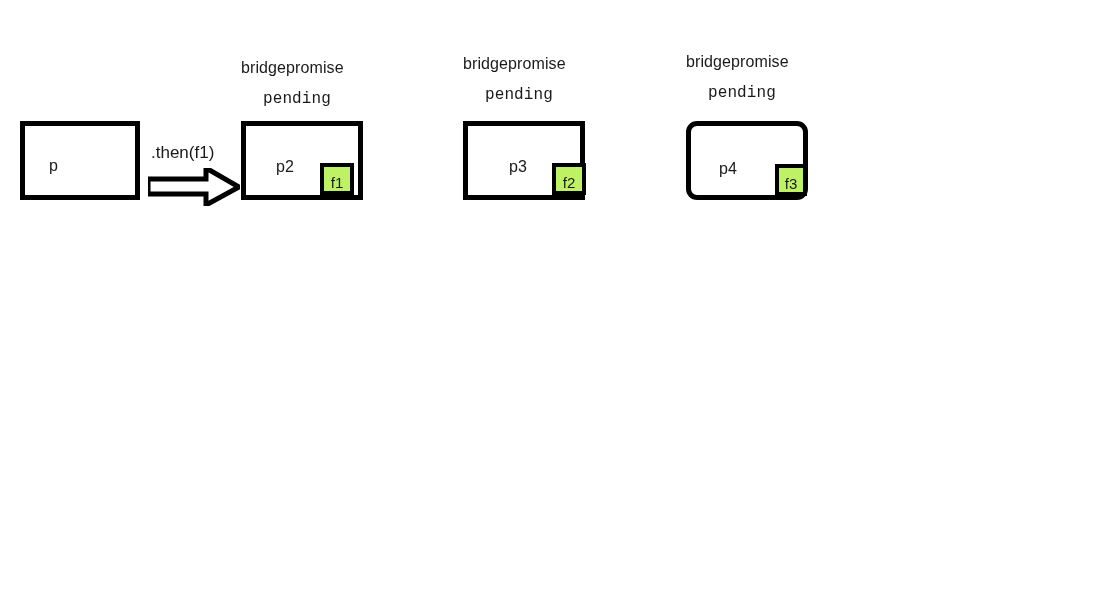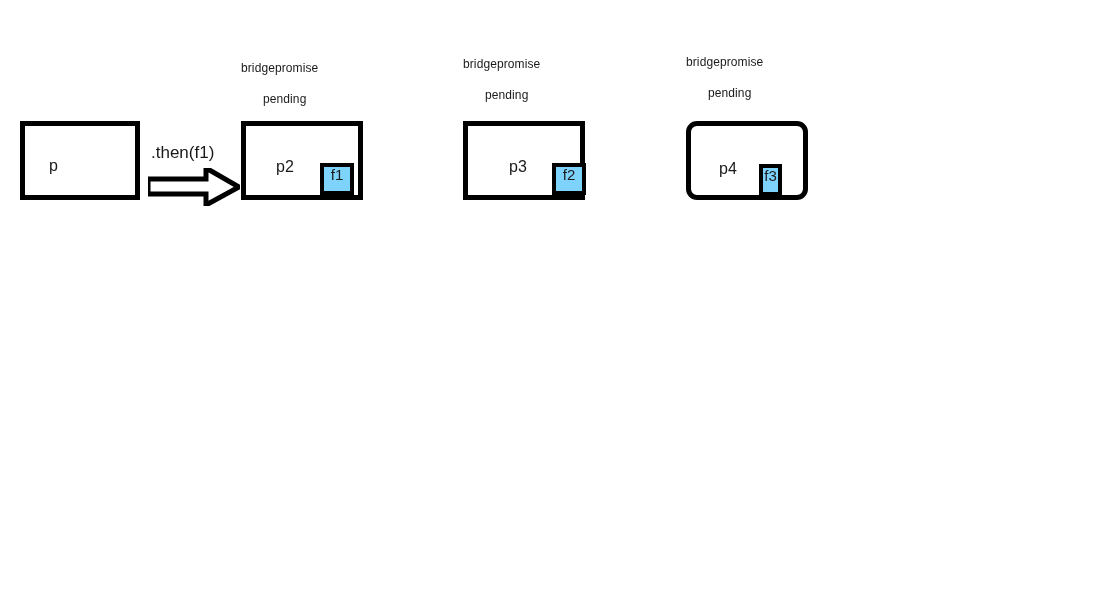--- a/index.html
+++ b/index.html
@@ -25,27 +25,27 @@
   }
 
   
   .node-group {
     position: absolute;
   }
 
   .node-caption {
     position: absolute;
     white-space: nowrap;
-    font-size: 12px;
+    font-size: 16px;
     line-height: 18px;
     color: #1a1a1a;
     letter-spacing: 0.1px;
   }
   .caption-title { left: 0; top: 0; }
-  .caption-state { left: 22px; top: 31px; }
+  .caption-state { left: 22px; top: 31px; font-family: Liberation Mono, monospace; }
 
   .promise-box {
     position: absolute;
     box-sizing: border-box;
     border: 5px solid #000000;
     background: #ffffff;
   }
 
   .promise-label {
     position: absolute;
@@ -53,23 +53,23 @@
     line-height: 18px;
     color: #1a1a1a;
     white-space: nowrap;
   }
 
   
   .handler-box {
     position: absolute;
     box-sizing: border-box;
     border: 4px solid #000000;
-    background: #7dd3fc;
+    background: #bef264;
     display: flex;
-    align-items: flex-start;
+    align-items: flex-end;
     justify-content: center;
   }
   .handler-label {
     font-size: 15px;
     line-height: 16px;
     color: #1a1a1a;
     white-space: nowrap;
   }
 
   
@@ -134,19 +134,19 @@
     </div>
   </div>
 
 
   <div class="node-group" style="left:686px; top:53px; width:122px; height:147px;">
     <div class="node-caption caption-title">bridgepromise</div>
     <div class="node-caption caption-state">pending</div>
 
     <div class="promise-box" style="left:0; top:68px; width:122px; height:79px;border-radius:11px;">
       <div class="promise-label" style="left:28px; top:34px;">p4</div>
-      <div class="handler-box" style="left:68px; top:38px; width:23px; height:32px;">
+      <div class="handler-box" style="left:84px; top:38px; width:32px; height:32px;">
         <span class="handler-label">f3</span>
       </div>
     </div>
   </div>
 
 </div>
 
 </body></html>

